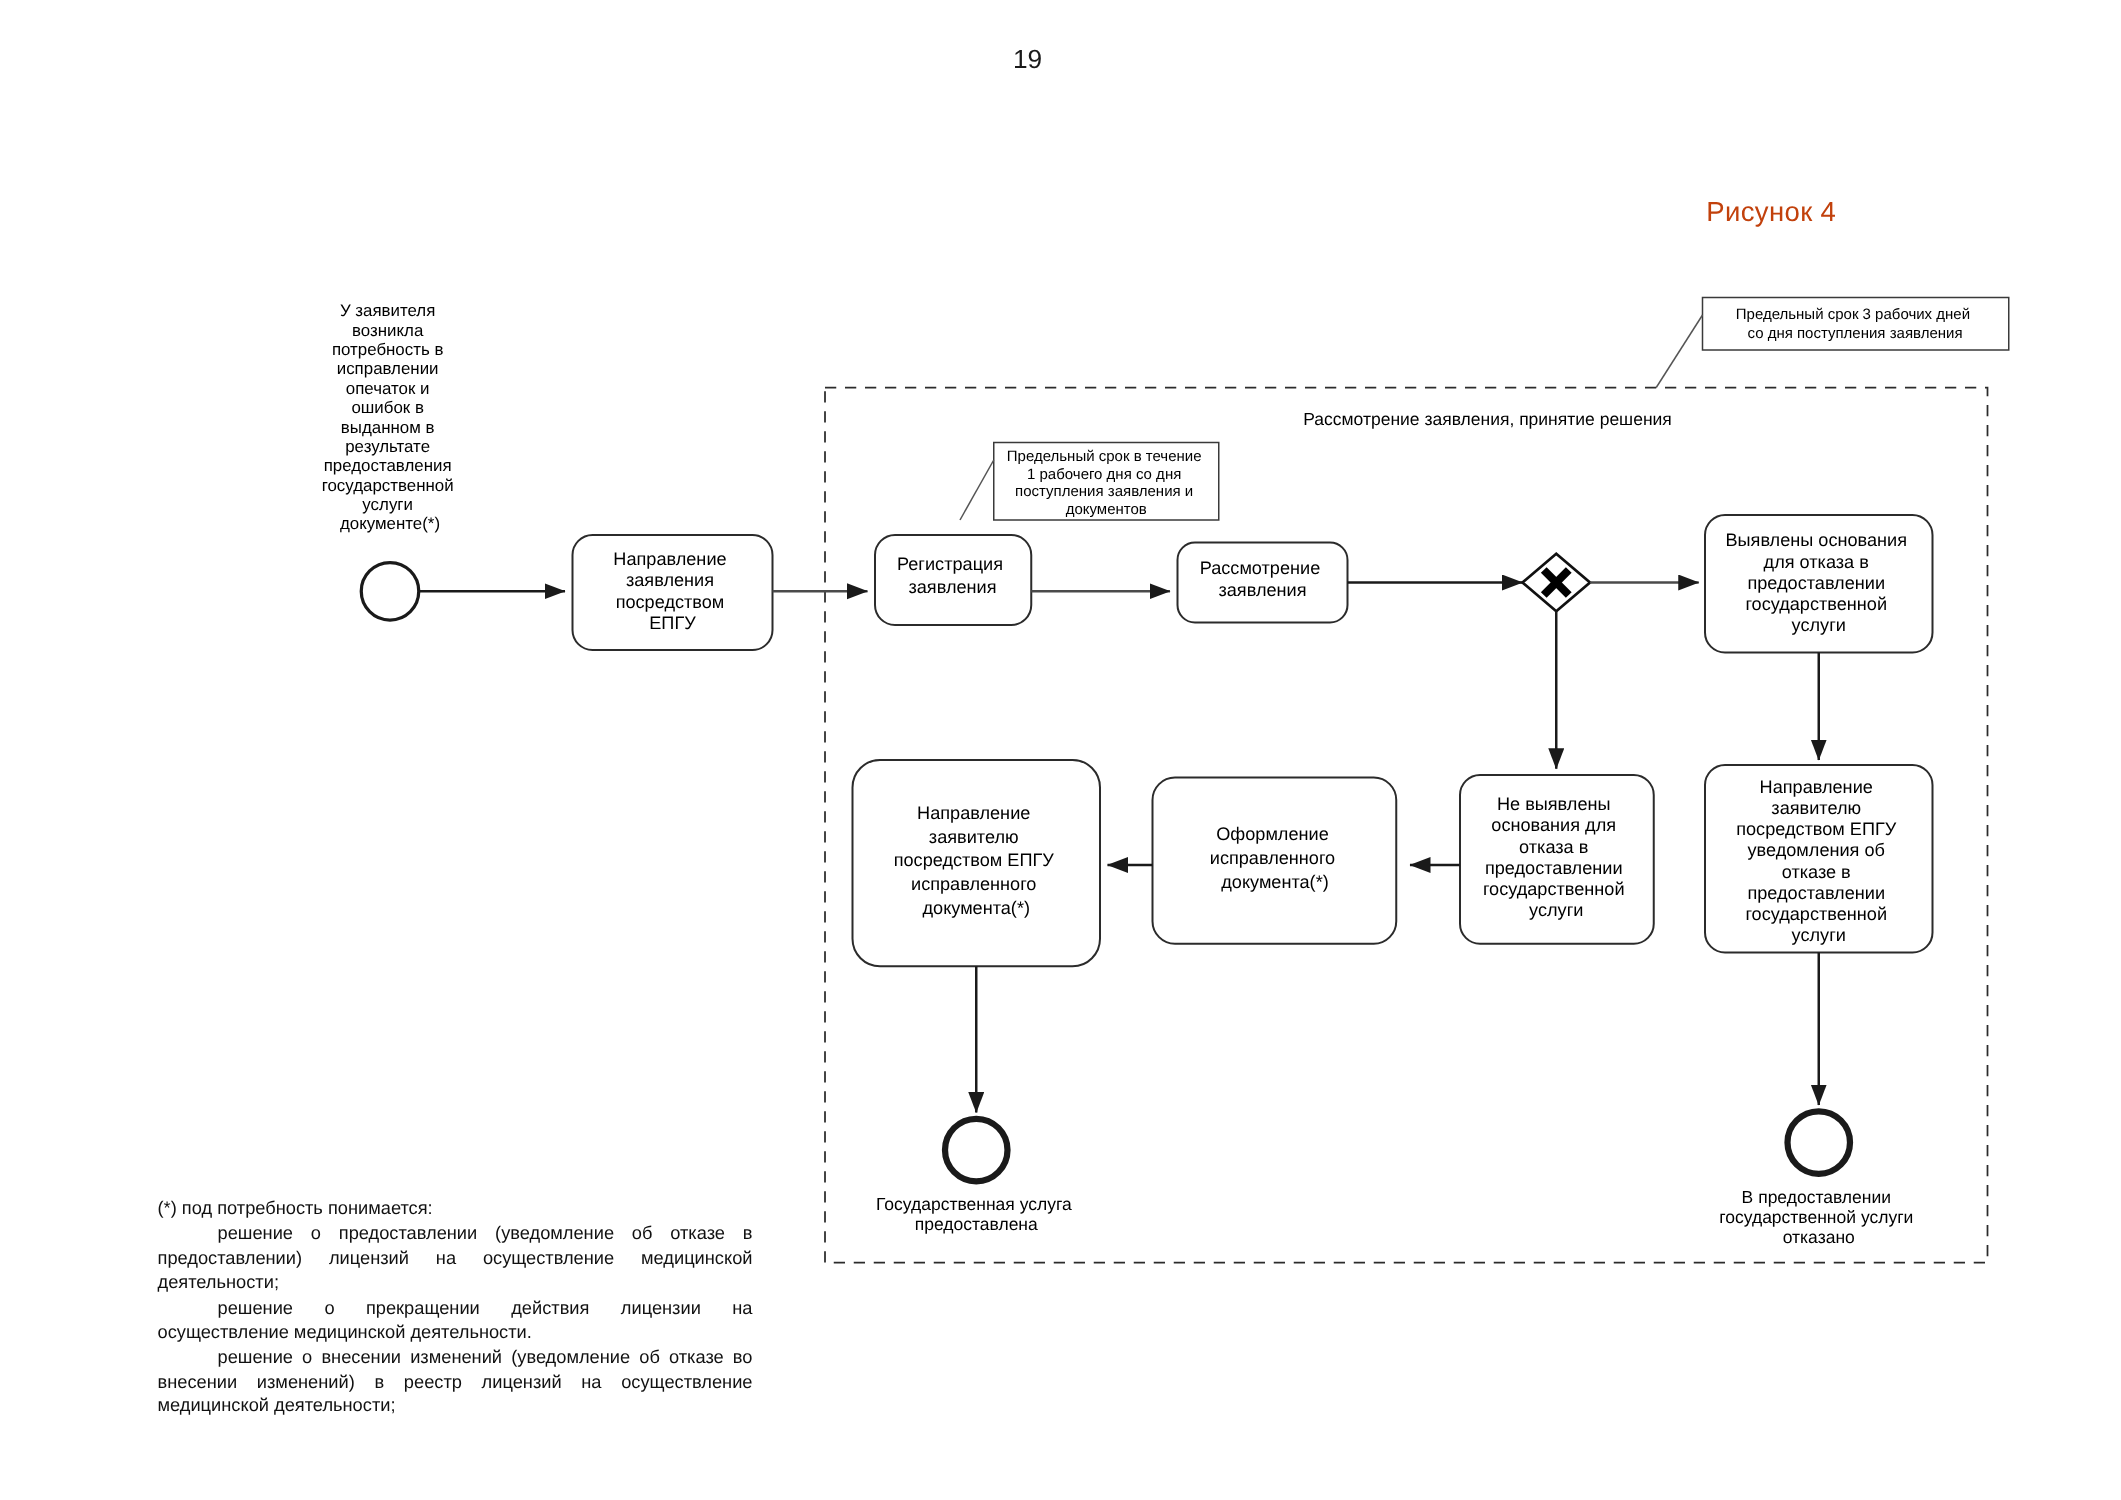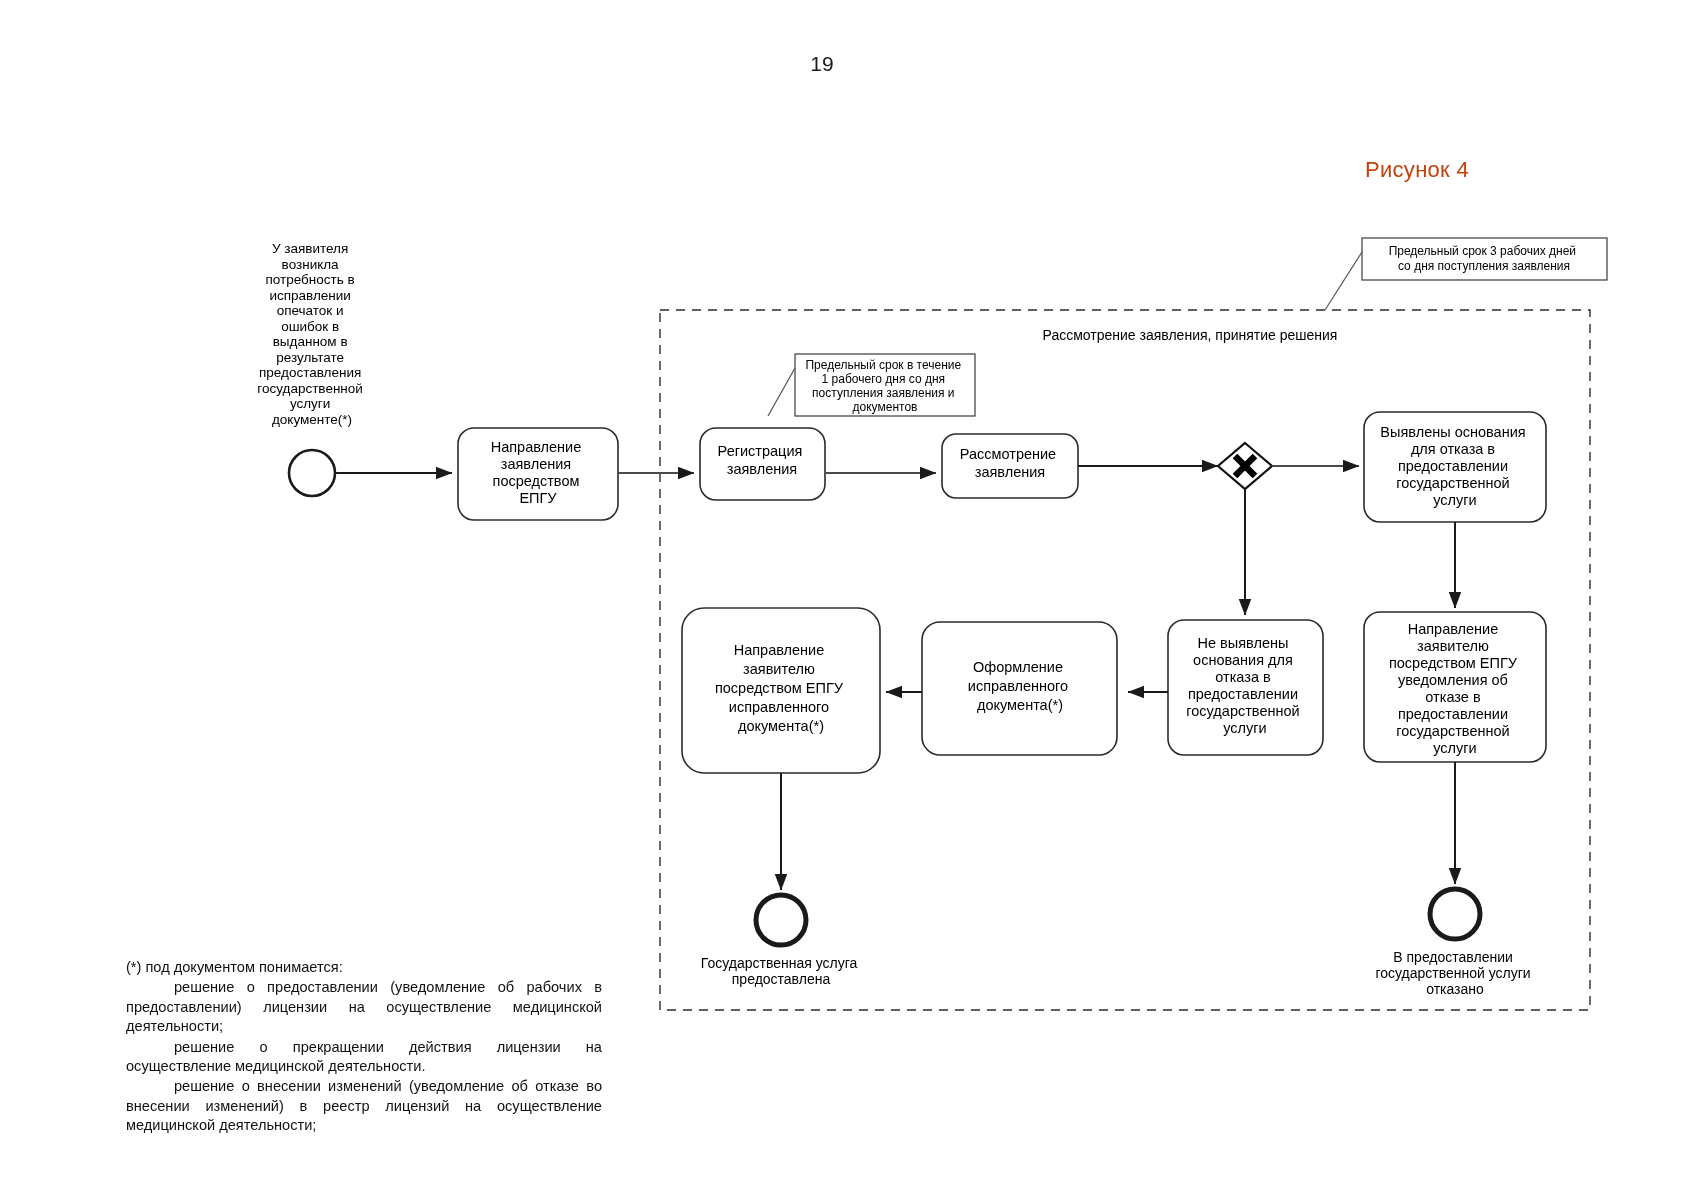--- a/index.html
+++ b/index.html
@@ -10,21 +10,21 @@
   body {
     width: 1697px;
     height: 1200px;
     position: relative;
     font-family: "Liberation Sans", sans-serif;
     color: #000000;
     overflow: hidden;
   }
   .page-number {
     position: absolute;
-    top: 52px;
+    top: 36px;
     left: 0;
     width: 1644px;
     text-align: center;
     font-size: 21px;
     color: #1a1a1a;
   }
   .figure-caption {
     position: absolute;
     top: 157px;
     right: 228px;
@@ -297,17 +297,17 @@
   <circle class="event-circle end" cx="1455" cy="914" r="25"></circle>
   <text class="event-label" x="1455" y="962">
     <tspan x="1455" dy="0">В предоставлении</tspan>
     <tspan x="1455" dy="16">государственной услуги</tspan>
     <tspan x="1455" dy="16">отказано</tspan>
   </text>
 </svg>
 </div>
 
 <div class="footnote">
-  <div class="fn-head">(*) под документом понимается:</div>
-  <div class="fn-para">решение о предоставлении (уведомление об рабочих в предоставлении) лицензии на осуществление медицинской деятельности;</div>
+  <div class="fn-head">(*) под потребность понимается:</div>
+  <div class="fn-para">решение о предоставлении (уведомление об отказе в предоставлении) лицензий на осуществление медицинской деятельности;</div>
   <div class="fn-para">решение о прекращении действия лицензии на осуществление медицинской деятельности.</div>
   <div class="fn-para">решение о внесении изменений (уведомление об отказе во внесении изменений) в реестр лицензий на осуществление медицинской деятельности;</div>
 </div>
 
 </body></html>

